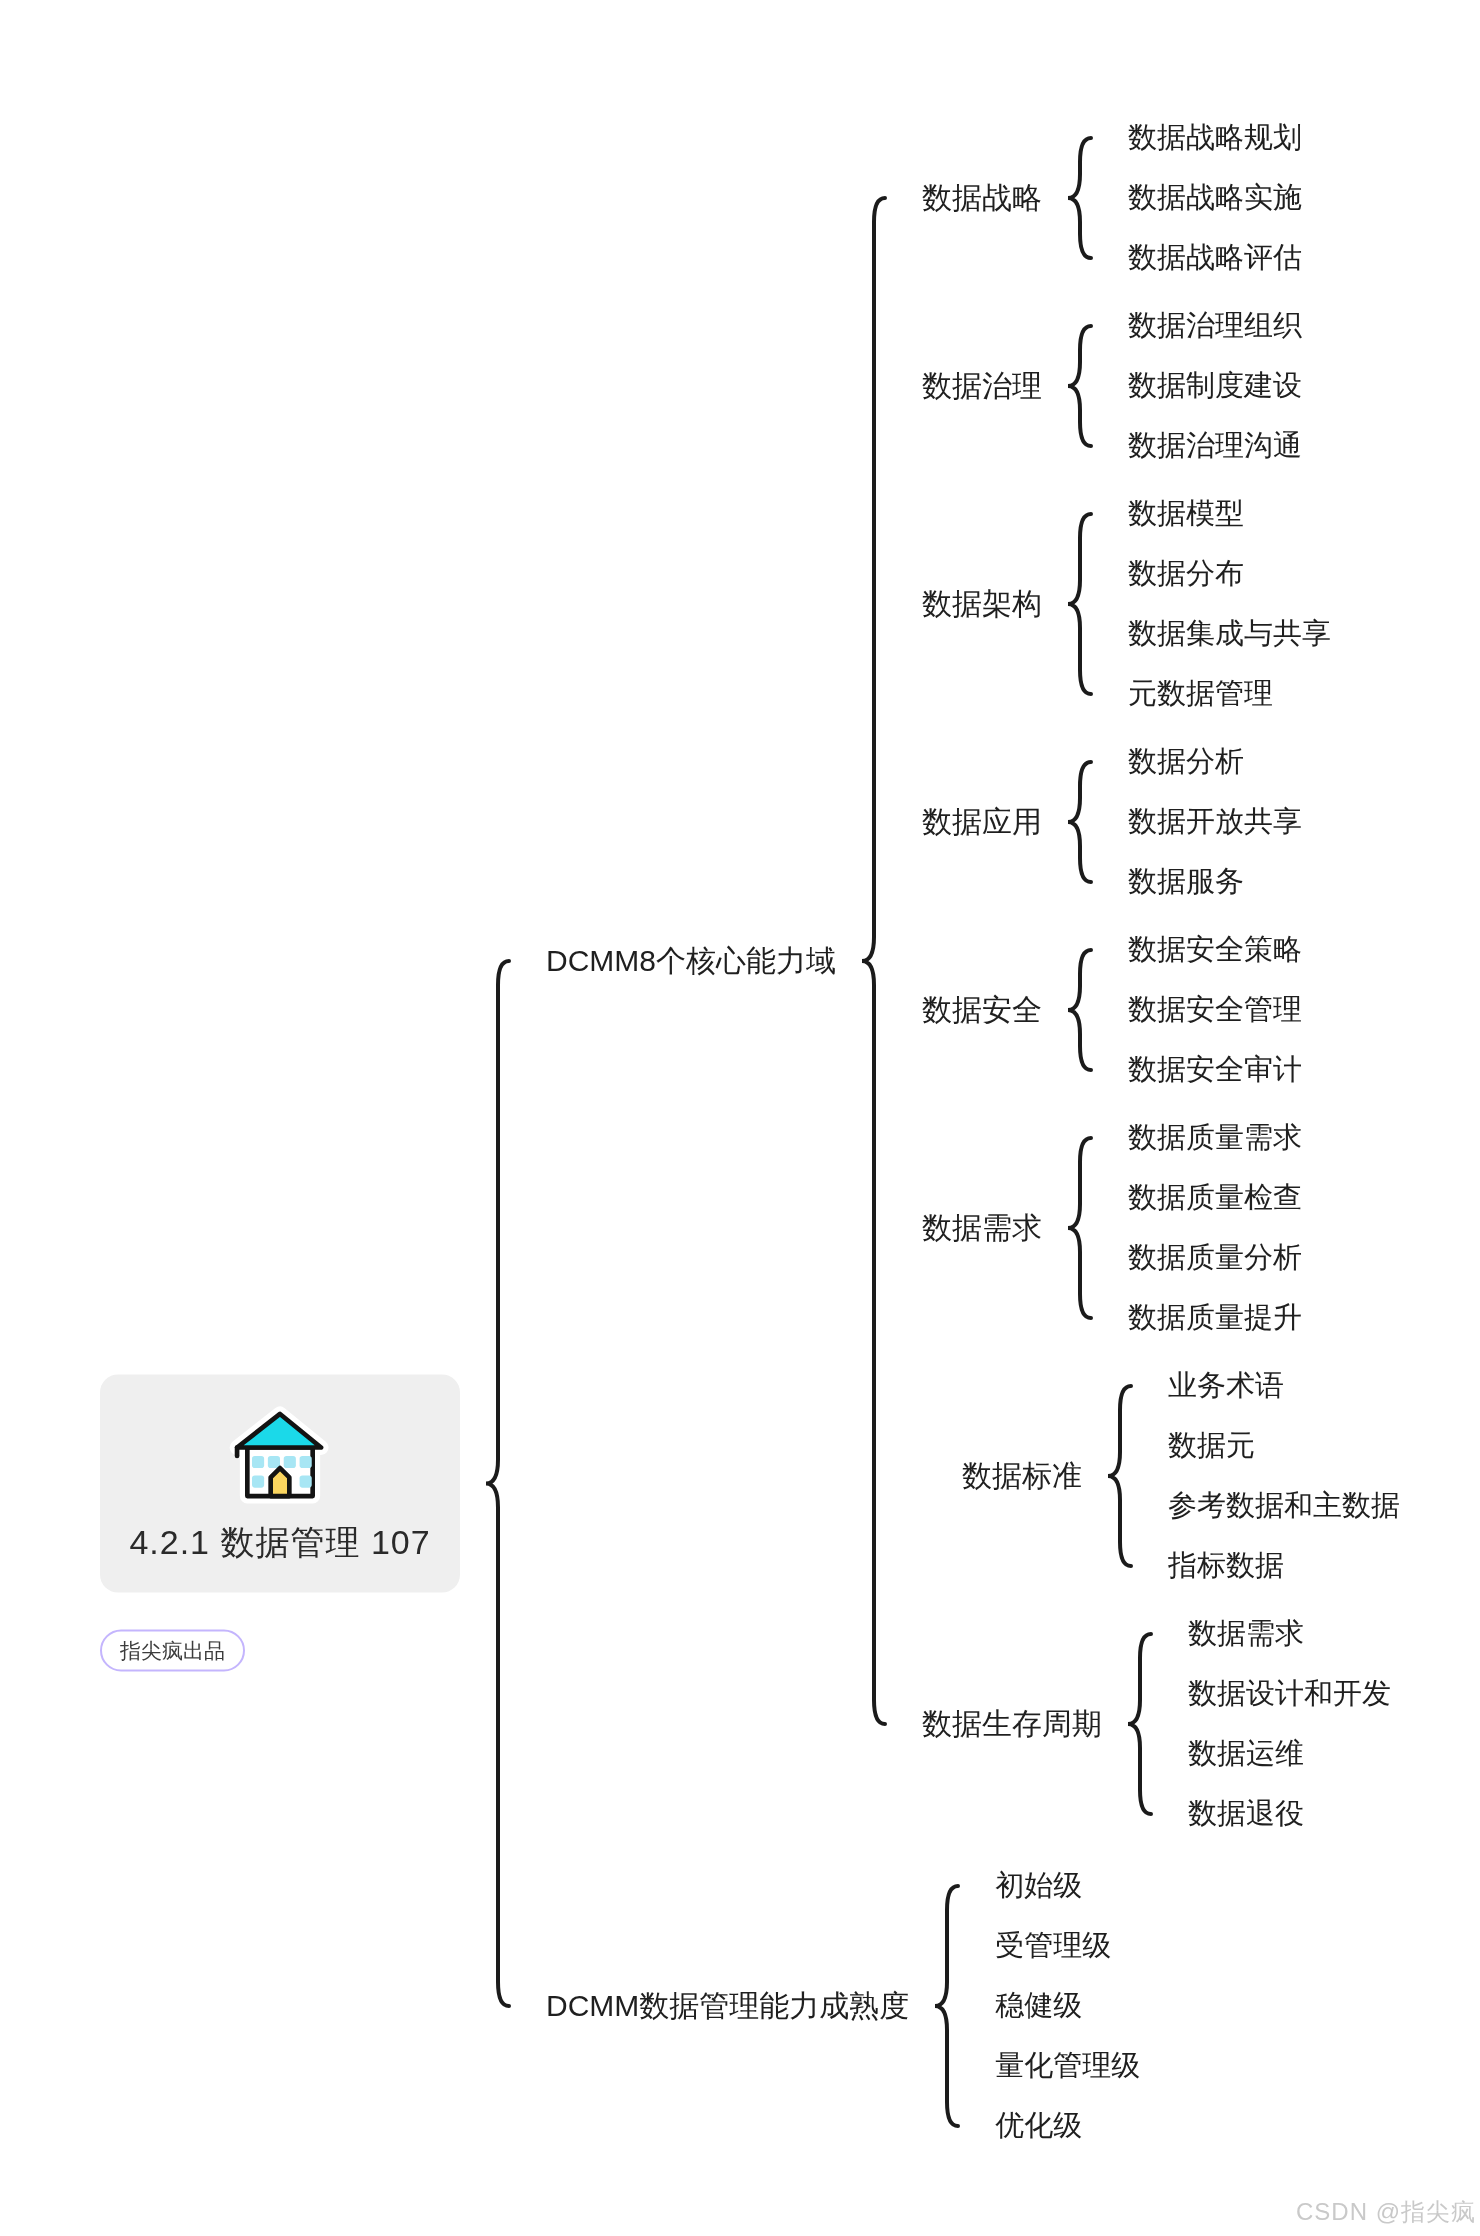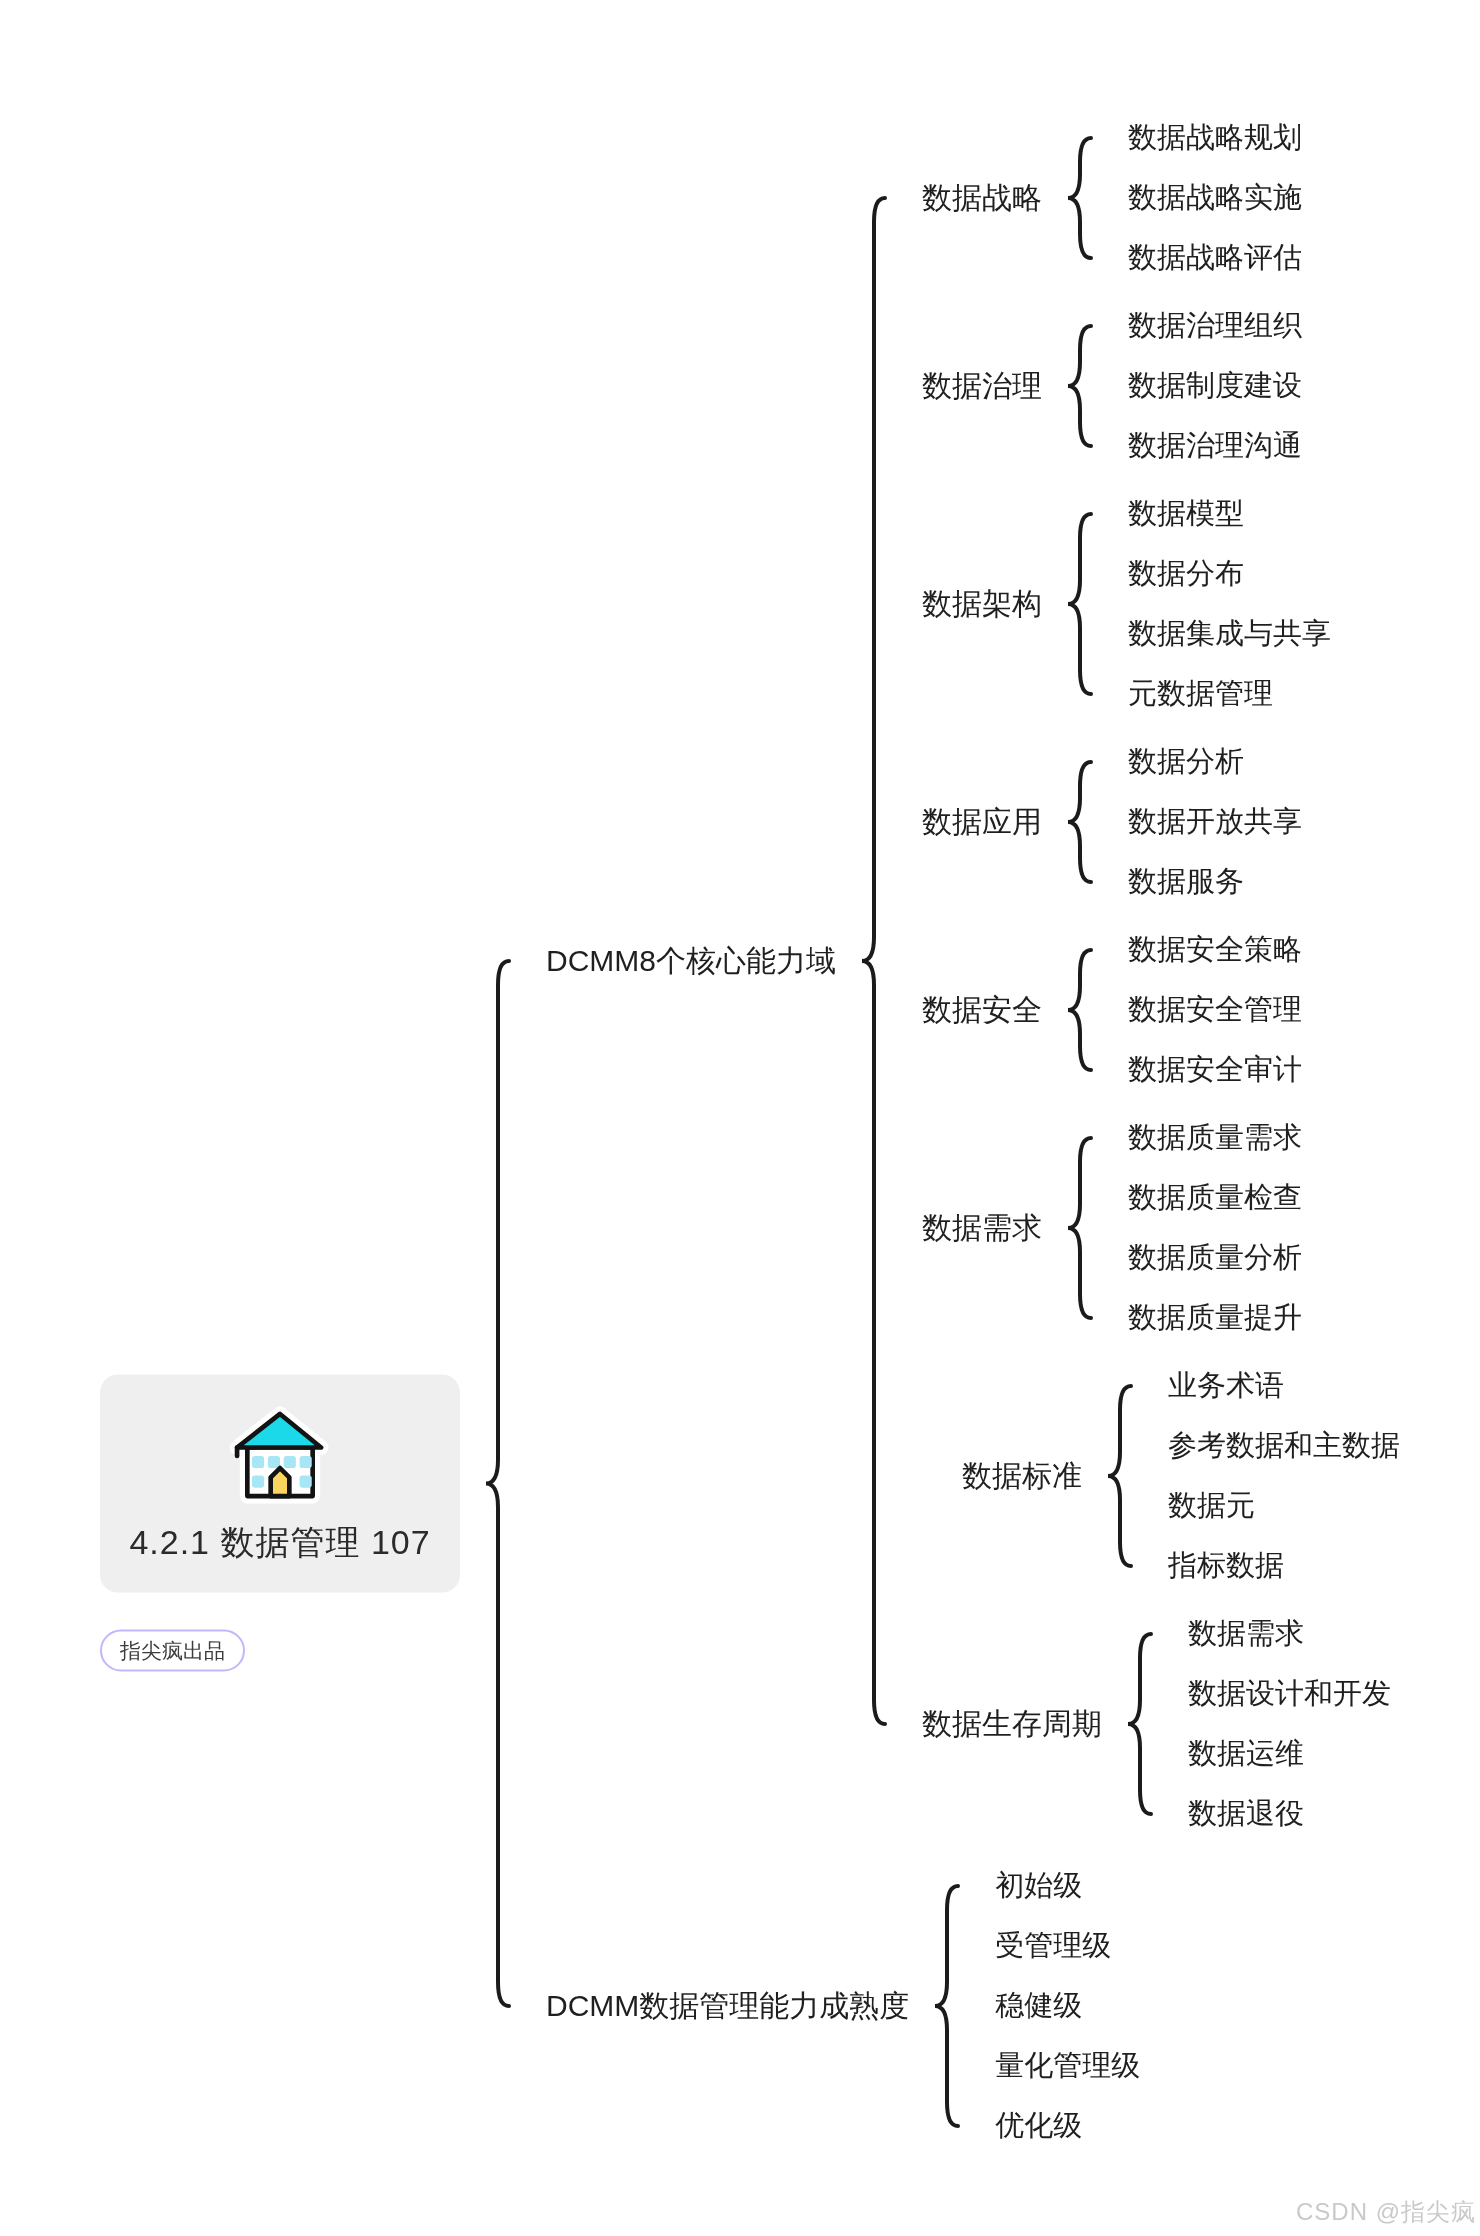--- a/index.html
+++ b/index.html
@@ -212,24 +212,24 @@
                   <div class="branch-label">数据标准</div>
                 </div>
                 <svg class="brace" viewBox="0 0 26 240" width="26" height="240">
                   <path d="M 25 30.0 Q 14 30.0 14 54.0 L 14 96.0 Q 14 120.0 2 120.0 Q 14 120.0 14 144.0 L 14 186.0 Q 14 210.0 25 210.0" fill="none" stroke="#1b1b1b" stroke-width="4" stroke-linecap="round"></path>
                 </svg>
                 <div class="children">
                   <div class="node leaf">
                     <div class="leaf-label">业务术语</div>
                   </div>
                   <div class="node leaf">
+                    <div class="leaf-label">数据元</div>
+                  </div>
+                  <div class="node leaf">
                     <div class="leaf-label">参考数据和主数据</div>
-                  </div>
-                  <div class="node leaf">
-                    <div class="leaf-label">数据元</div>
                   </div>
                   <div class="node leaf">
                     <div class="leaf-label">指标数据</div>
                   </div>
                 </div>
               </div>
               <div class="node has-children">
                 <div class="label-wrap" style="transform: translateY(99.5px);">
                   <div class="branch-label">数据生存周期</div>
                 </div>

